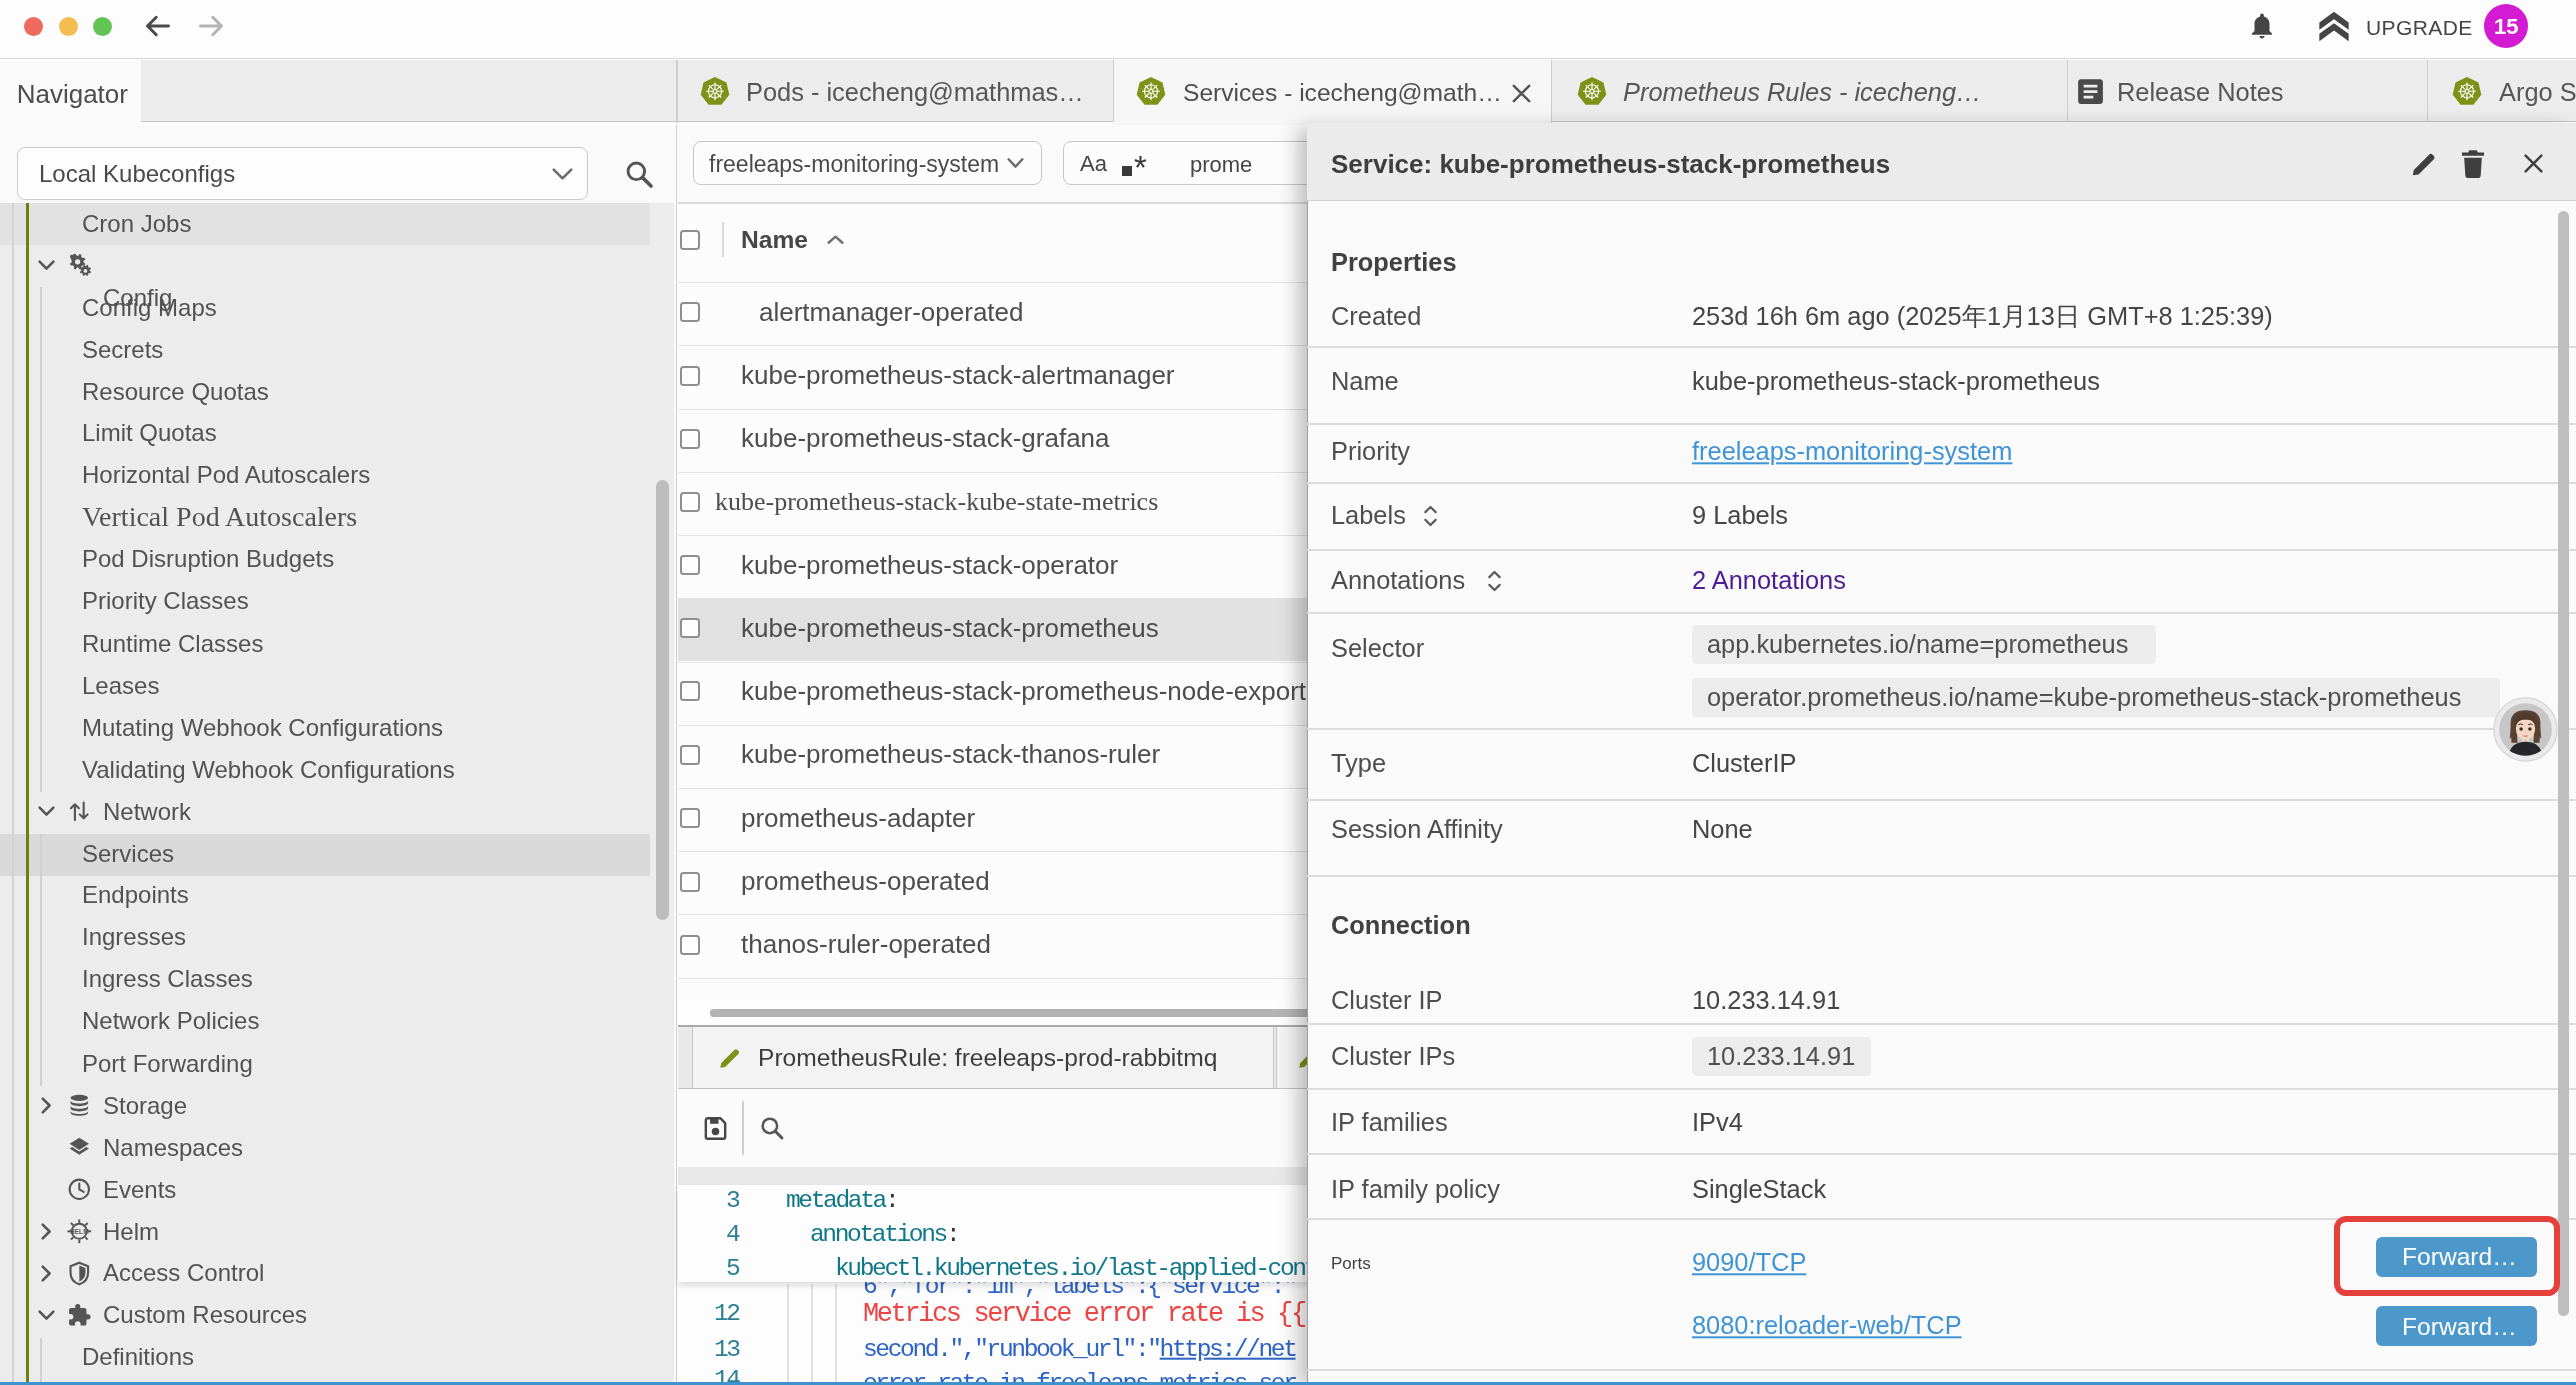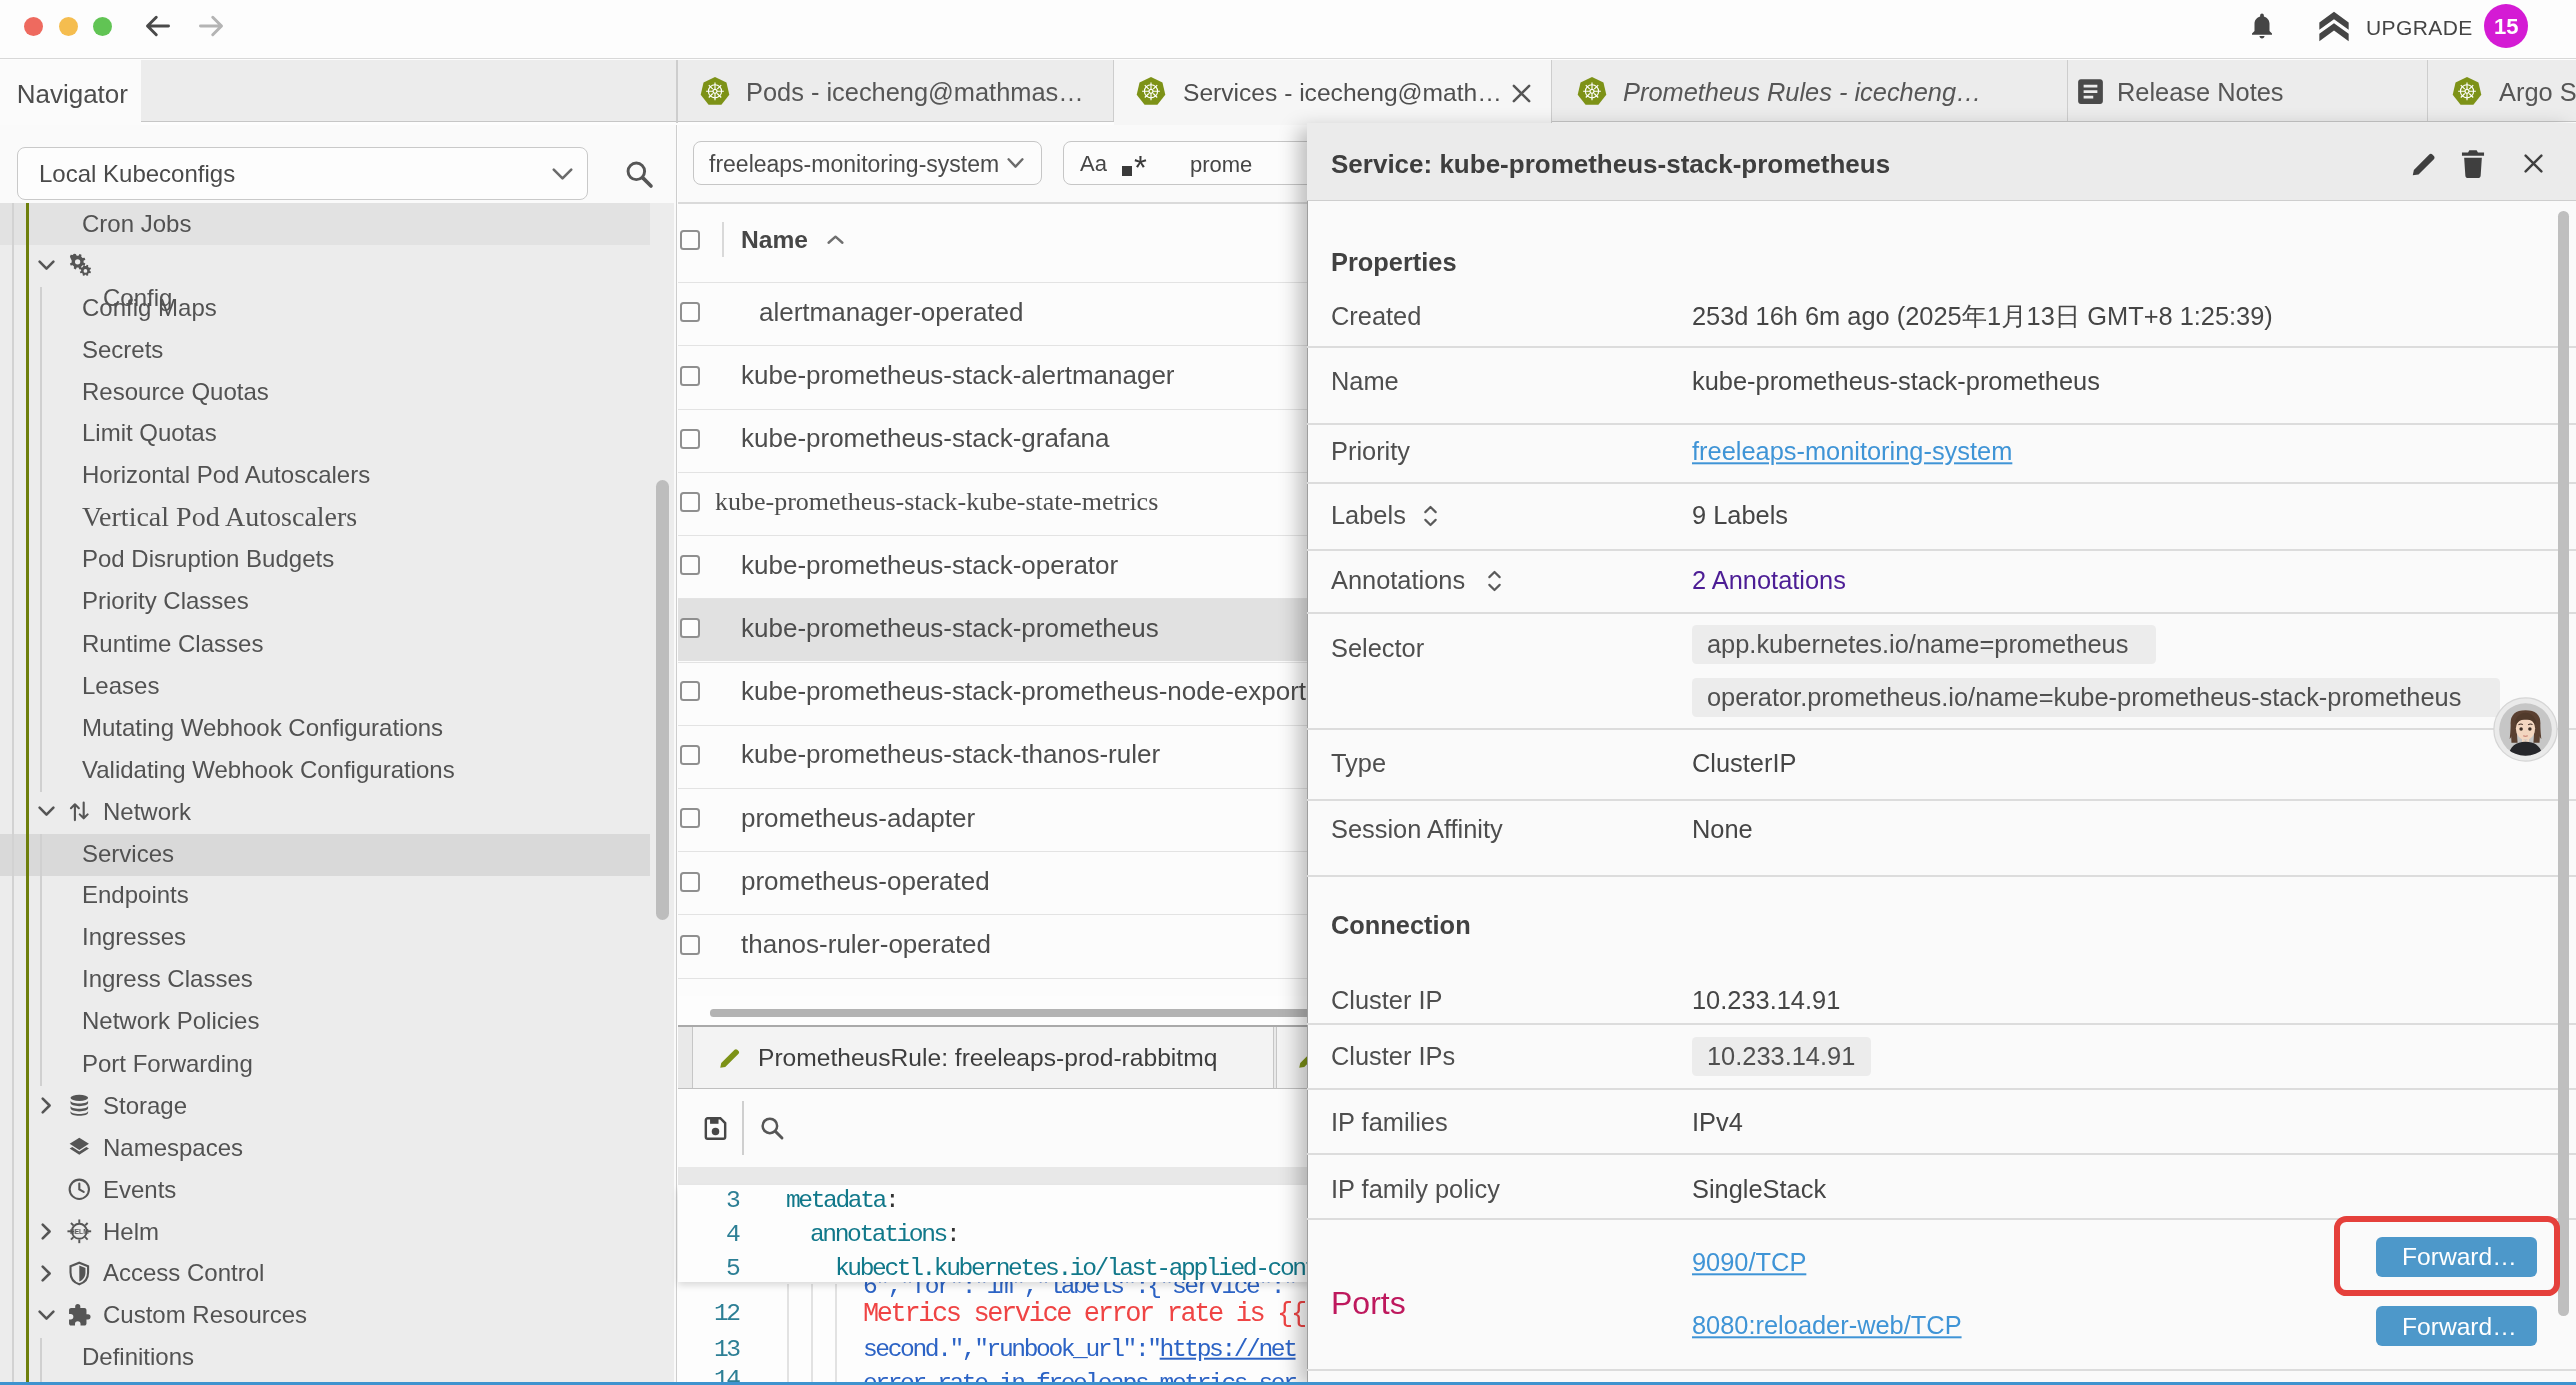--- a/index.html
+++ b/index.html
@@ -361,21 +361,21 @@
 <div class="t" style="left:1331px;top:1057px;font-size:25.4px;color:#4e4e4e;">Cluster IPs</div>
     <div class="ab" style="left:1692px;top:1037px;width:179px;height:39px;background:#ececec;border-radius:4.4px;"></div>
     <div class="t" style="left:1707px;top:1057px;font-size:25.4px;color:#4f4f4f;">10.233.14.91</div>
 <div class="ab" style="left:1307px;top:1088px;width:1269px;height:1.8px;background:#dcdcdc;"></div>
 <div class="t" style="left:1331px;top:1123px;font-size:25.4px;color:#4e4e4e;">IP families</div>
     <div class="t" style="left:1692px;top:1123px;font-size:25.4px;color:#454545;">IPv4</div>
 <div class="ab" style="left:1307px;top:1153px;width:1269px;height:1.8px;background:#dcdcdc;"></div>
 <div class="t" style="left:1331px;top:1190px;font-size:25.4px;color:#4e4e4e;">IP family policy</div>
     <div class="t" style="left:1692px;top:1190px;font-size:25.4px;color:#454545;">SingleStack</div>
 <div class="ab" style="left:1307px;top:1218px;width:1269px;height:1.8px;background:#dcdcdc;"></div>
-<div class="t" style="left:1331px;top:1263px;font-size:32px;color:#be185d;margin-top:40px;">Ports</div>
+<div class="t" style="left:1331px;top:1263px;font-size:17px;color:#404040;">Ports</div>
 <div class="t" style="left:1692px;top:1263px;font-size:25.4px;color:#3f94d6;text-decoration:underline;">9090/TCP</div>
 <div class="t" style="left:1692px;top:1326px;font-size:25.4px;color:#3f94d6;text-decoration:underline;">8080:reloader-web/TCP</div>
 <div class="ab" style="left:1307px;top:1369px;width:1269px;height:1.8px;background:#dcdcdc;"></div>
 <div class="ab" style="left:2376px;top:1237px;width:161px;height:40px;background:#4d98ca;border-radius:6.1px;"></div>
 <div class="t" style="left:2402px;top:1257px;font-size:24.6px;color:#fff;">Forward…</div>
 <div class="ab" style="left:2376px;top:1306px;width:161px;height:40px;background:#4d98ca;border-radius:6.1px;"></div>
 <div class="t" style="left:2402px;top:1327px;font-size:24.6px;color:#fff;">Forward…</div>
 <div class="ab" style="left:2558px;top:211px;width:10.5px;height:1105px;background:#bfbfbf;border-radius:5.3px;"></div>
 
 <div class="ab" style="left:2334px;top:1216px;width:226px;height:80px;border:6.1px solid #e5403b;border-radius:12.3px;box-sizing:border-box;"></div>

